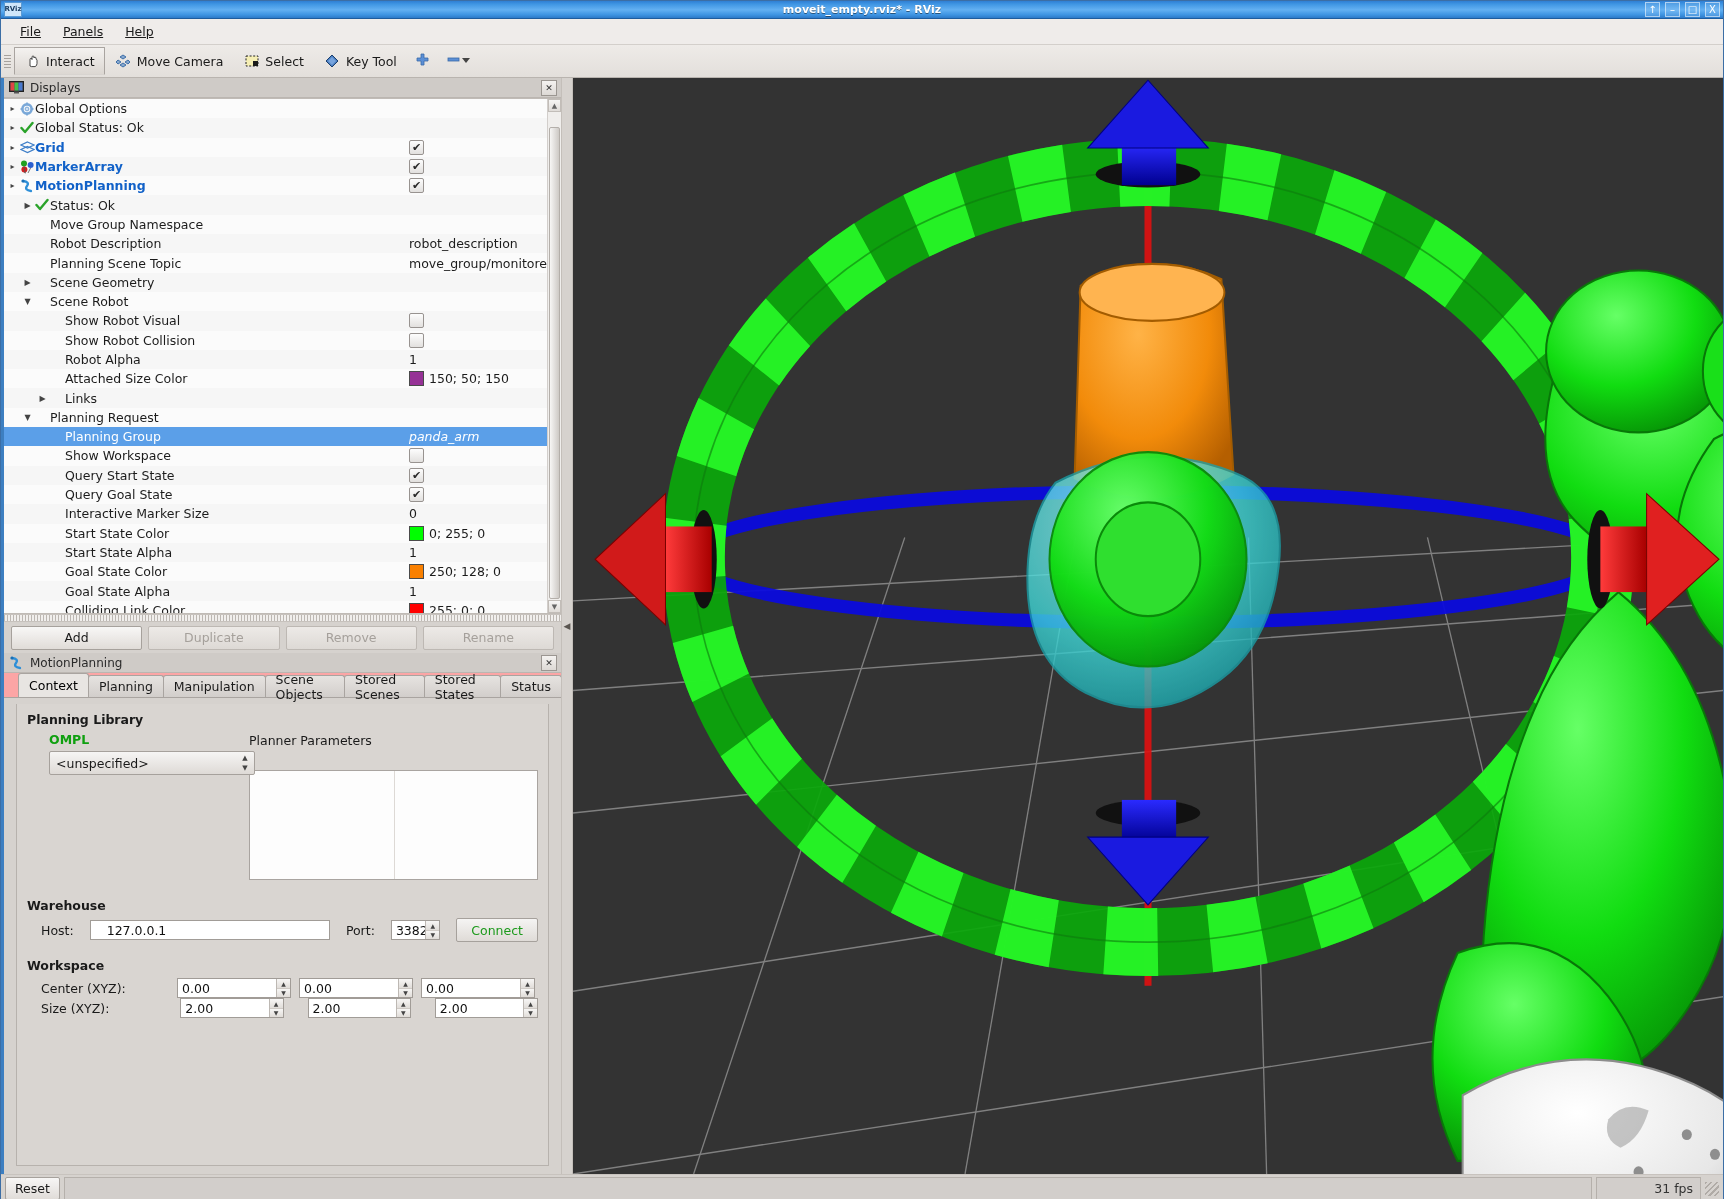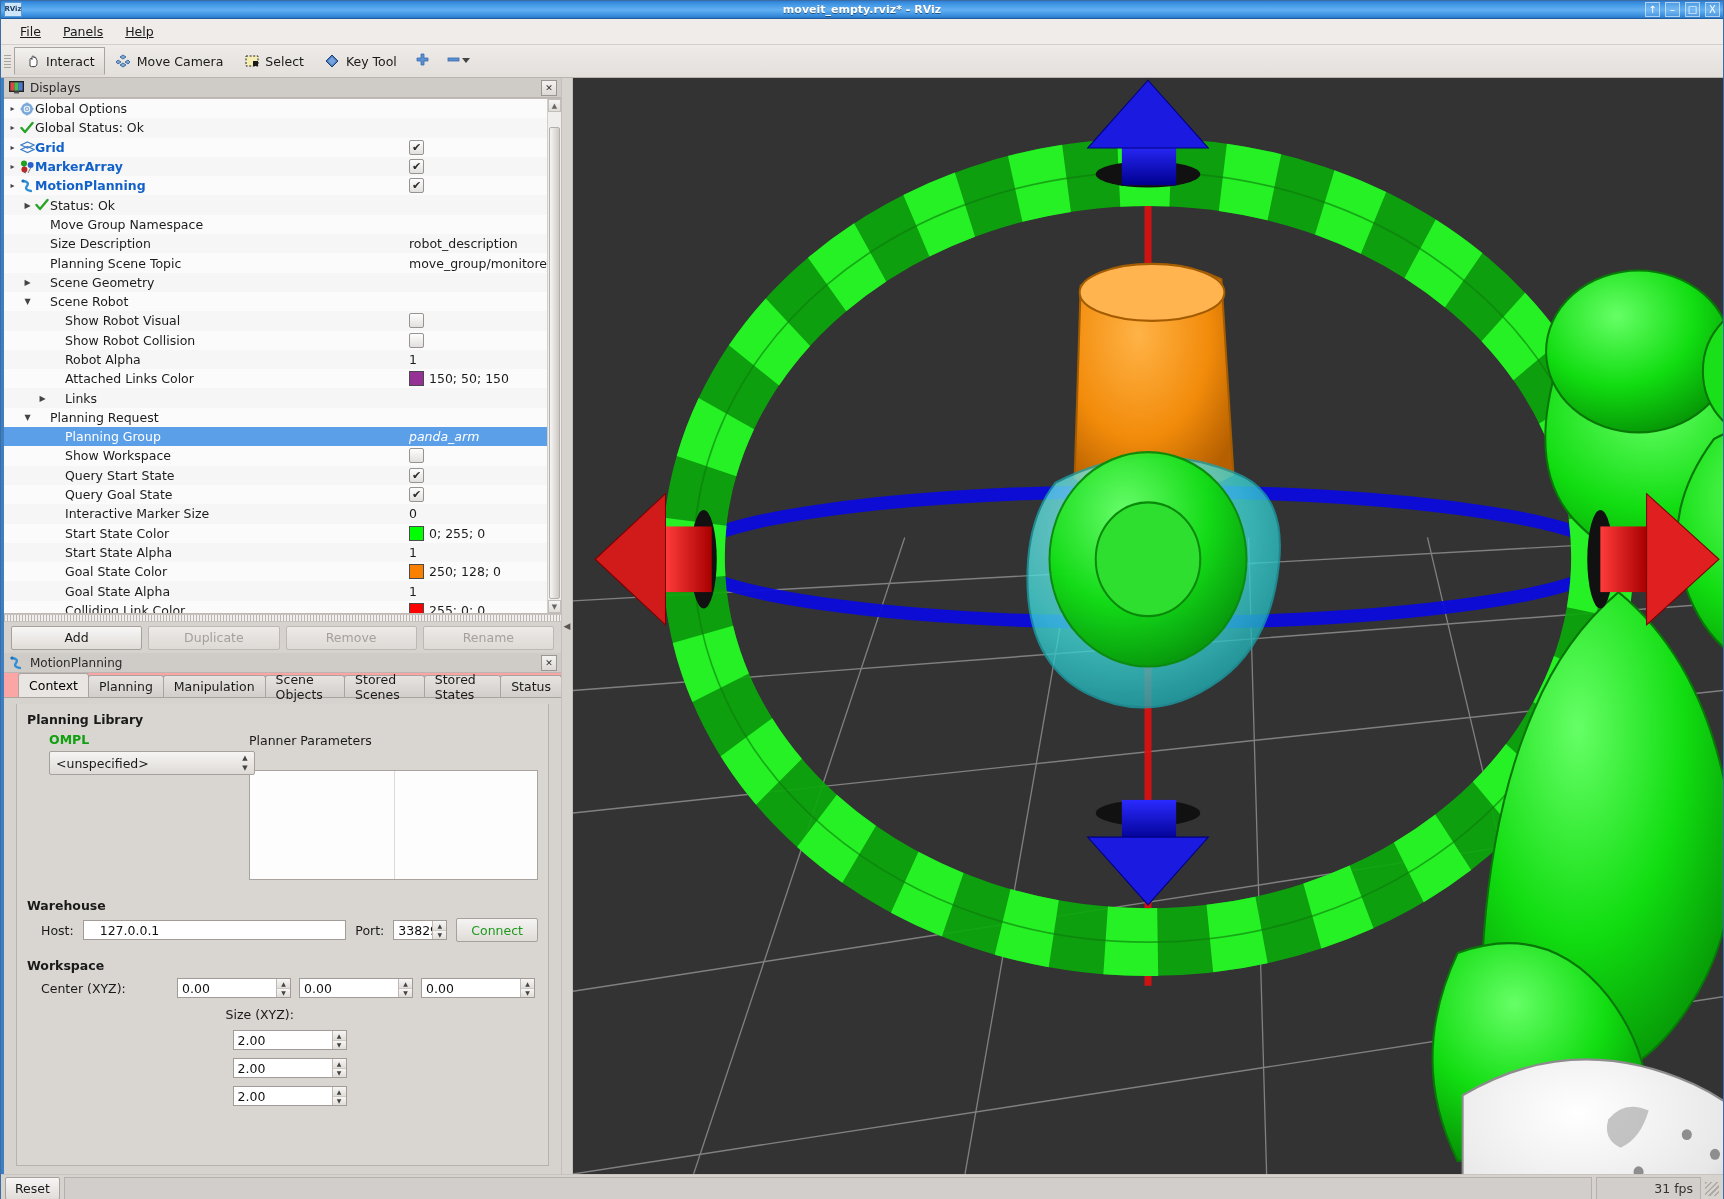--- a/index.html
+++ b/index.html
@@ -609,21 +609,21 @@
                 <span class="ticon"></span>
                 <span class="tlabel">Move Group Namespace</span>
                 <span class="tval">
                   <span></span>
                 </span>
               </div>
               <div class="trow alt">
                 <span style="flex: 0 0 17px;"></span>
                 <span class="expander"></span>
                 <span class="ticon"></span>
-                <span class="tlabel">Size Description</span>
+                <span class="tlabel">Robot Description</span>
                 <span class="tval">
                   <span>robot_description</span>
                 </span>
               </div>
               <div class="trow">
                 <span style="flex: 0 0 17px;"></span>
                 <span class="expander"></span>
                 <span class="ticon"></span>
                 <span class="tlabel">Planning Scene Topic</span>
                 <span class="tval">
@@ -666,21 +666,21 @@
                 <span class="ticon"></span>
                 <span class="tlabel">Robot Alpha</span>
                 <span class="tval">
                   <span>1</span>
                 </span>
               </div>
               <div class="trow">
                 <span style="flex: 0 0 32px;"></span>
                 <span class="expander"></span>
                 <span class="ticon"></span>
-                <span class="tlabel">Attached Links Color</span>
+                <span class="tlabel">Attached Size Color</span>
                 <span class="tval">
                   <span class="swatch" style="background: rgb(150, 50, 150);"></span>
                   <span>150; 50; 150</span>
                 </span>
               </div>
               <div class="trow alt">
                 <span style="flex: 0 0 32px;"></span>
                 <span class="expander">▶</span>
                 <span class="ticon"></span>
                 <span class="tlabel">Links</span>
@@ -841,21 +841,21 @@
             <div style="flex:1; padding-top:1px;">
               <div class="pp-label" style="margin-bottom:22px;">Planner Parameters</div>
               <div class="pp-table">
                 <div class="c1"></div>
                 <div class="c2"></div>
               </div>
             </div>
           </div>
 
           <div class="sec-head" style="margin-top:18px;">Warehouse</div>
-          <div class="row" style="gap:9px; margin-left:14px;">
+          <div class="row" style="gap:16px; margin-left:14px;">
             <span class="lbl">Host:</span>
             <span class="txtinput" style="width:284px;">127.0.0.1</span>
             <span class="lbl">Port:</span>
             <span class="spinbox" style="width:58px;">
               <span>33829</span>
               <span class="spinbtns">
                   <i>▲</i>
                   <i>▼</i>
                 </span>
             </span>
@@ -882,21 +882,21 @@
             </span>
             <span class="spinbox" style="width:114px;">
               <span>0.00</span>
               <span class="spinbtns">
                   <i>▲</i>
                   <i>▼</i>
                 </span>
             </span>
           </div>
 
-          <div class="row" style="gap:8px; margin-left:14px; margin-top:9px;flex-direction:column;">
+          <div class="row" style="gap:24px; margin-left:14px; ">
             <span class="lbl" style="width:128px;">Size (XYZ):</span>
             <span class="spinbox" style="width:114px;">
               <span>2.00</span>
               <span class="spinbtns">
                   <i>▲</i>
                   <i>▼</i>
                 </span>
             </span>
             <span class="spinbox" style="width:114px;">
               <span>2.00</span>

